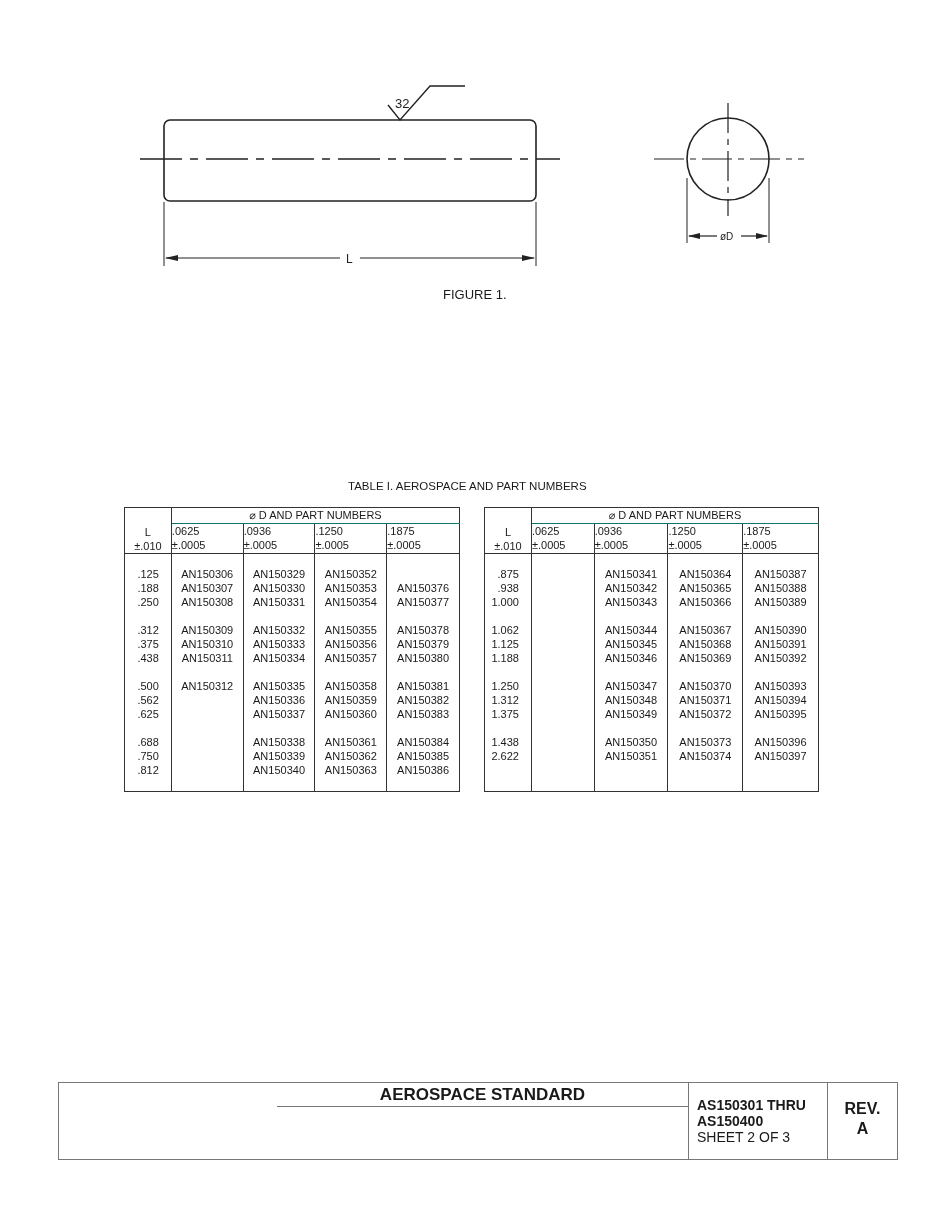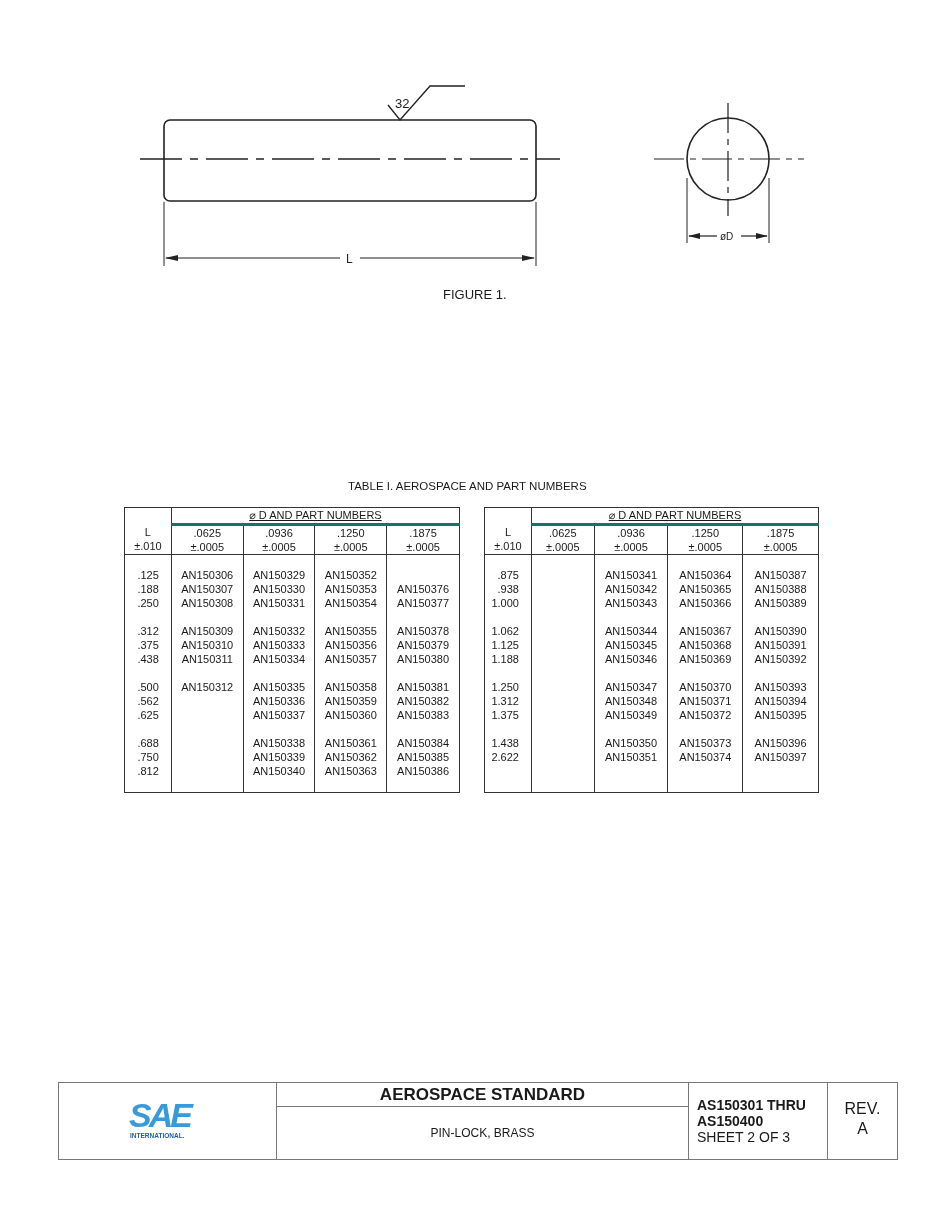--- a/index.html
+++ b/index.html
@@ -4,23 +4,23 @@
   <style>
     html, body { margin: 0; padding: 0; background: #ffffff; }
     body { width: 950px; height: 1230px; position: relative; overflow: hidden;
            font-family: "Liberation Sans", sans-serif; color: #1a1a1a; }
     #figure-svg { position: absolute; left: 0; top: 0; }
     .fig-caption { position: absolute; left: 443px; top: 287px; font-size: 13px; }
     .table-title { position: absolute; left: 348px; top: 480px; font-size: 11.5px; }
     table.parts { position: absolute; border-collapse: collapse; font-size: 11px;
                   border: 1.5px solid #333; }
     table.parts td, table.parts th { padding: 0; font-weight: normal; }
-    table.parts th.grp { border-bottom: 3px solid #0f766e; border-left: 1px solid #333; height: 15px; text-align: center; text-decoration: underline; }
+    table.parts th.grp { border-bottom: 1px solid #0f766e; border-left: 1px solid #333; height: 15px; text-align: center; }
     table.parts th.lhdr { border-right: 1px solid #333; text-align: center; vertical-align: top; padding-top: 1px; line-height: 14px; }
-    table.parts th.dhdr { border-left: 1px solid #333; text-align: center; line-height: 14px; vertical-align: top; }
+    table.parts th.dhdr { border-left: 1px solid #333; text-align: left; line-height: 14px; vertical-align: top; }
     table.parts tr.hdr2 th { border-bottom: 1.5px solid #333; }
     table.parts td { border-left: 1px solid #333; line-height: 14px; }
     table.parts td.lval { border-left: none; text-align: right; padding-right: 12px; }
     table.parts td.pn { text-align: center; }
     table.parts tr.spacer td { height: 13px; line-height: 13px; }
     table.parts tr.gap td { height: 13px; }
     table.parts tr.tail td { height: 6px; }
 
     .title-block { position: absolute; left: 58px; top: 1082px; width: 838px; height: 76px;
                    border: 1px solid #777; }
@@ -29,21 +29,21 @@
     .mid-cell { left: 218px; width: 412px; }
     .doc-cell { left: 630px; width: 139px; }
     .rev-cell { left: 769px; width: 69px; border-right: none; }
     .mid-top { position: absolute; left: 0; top: 0; width: 100%; height: 23px; border-bottom: 1px solid #777;
                text-align: center; font-weight: bold; font-size: 17px; line-height: 24px; }
     .mid-bot { position: absolute; left: 0; top: 24px; width: 100%; height: 52px; text-align: center;
                font-size: 12px; line-height: 52px; }
     .doc-num { position: absolute; left: 8px; top: 14px; font-size: 14px; font-weight: bold; line-height: 16px; }
     .sheet { position: absolute; left: 8px; top: 46px; font-size: 14px; line-height: 16px; }
     .rev { position: absolute; left: 0; width: 100%; top: 16px; text-align: center; font-size: 16px;
-           font-weight: normal; line-height: 20px; }
+           font-weight: bold; line-height: 20px; }
   </style>
 </head>
 <body>
 
 <svg id="figure-svg" width="950" height="300" viewBox="0 0 950 300">
   <g stroke="#222" fill="none" stroke-width="1.6">
 
     <rect x="164" y="120" width="372" height="81" rx="6" ry="6"></rect>
 
     <line x1="140" y1="159" x2="560" y2="159" stroke-dasharray="42,8,8,8" stroke-width="1.4"></line>
@@ -360,29 +360,22 @@
         <td class="lval">&nbsp;</td>
         <td>&nbsp;</td>
         <td>&nbsp;</td>
         <td>&nbsp;</td>
         <td>&nbsp;</td>
       </tr>
     </tbody>
 </table>
 
 <div class="title-block">
-  <div class="tb-cell logo-cell">
-    <svg width="218" height="76" viewBox="0 0 218 76">
-      <text x="70" y="44" font-size="34" font-weight="bold" font-style="italic" font-family="Liberation Sans, sans-serif" fill="#3a9ad9" letter-spacing="-3">SAE</text>
-      <text x="71" y="55" font-size="6.5" font-weight="bold" font-family="Liberation Sans, sans-serif" fill="#1d5fa8">INTERNATIONAL.</text>
-    </svg>
-  </div>
   <div class="tb-cell mid-cell">
     <div class="mid-top">AEROSPACE STANDARD</div>
-    <div class="mid-bot">PIN-LOCK, BRASS</div>
   </div>
   <div class="tb-cell doc-cell">
     <div class="doc-num"><span>AS150301 THRU</span><br><span>AS150400</span></div>
     <div class="sheet">SHEET 2 OF 3</div>
   </div>
   <div class="tb-cell rev-cell">
     <div class="rev"><span>REV.</span><br><span>A</span></div>
   </div>
 </div>
 

